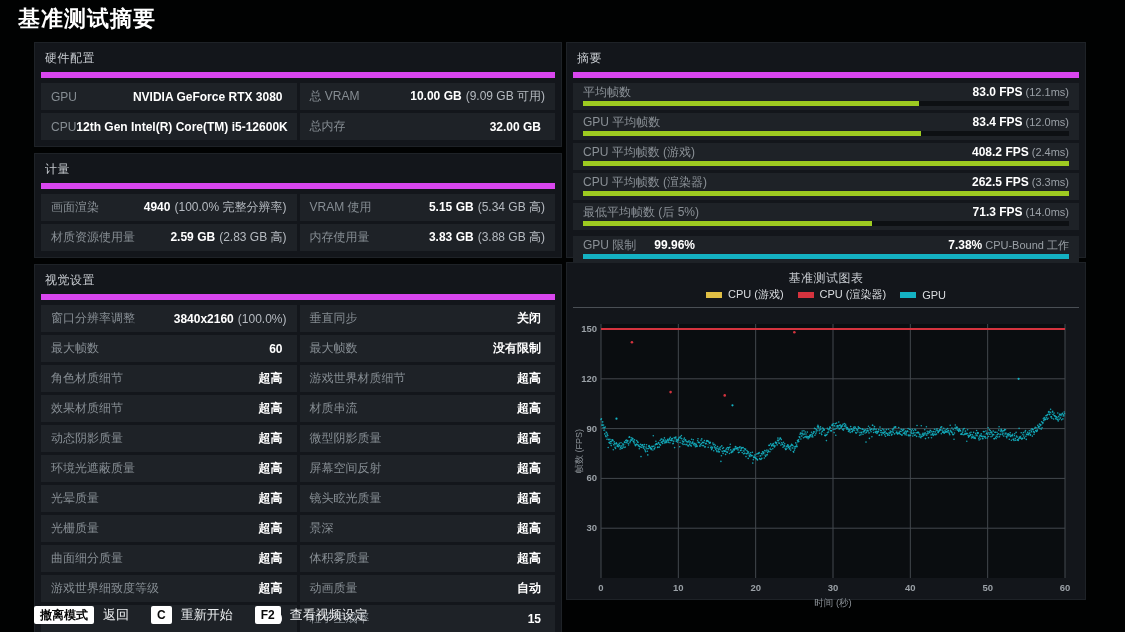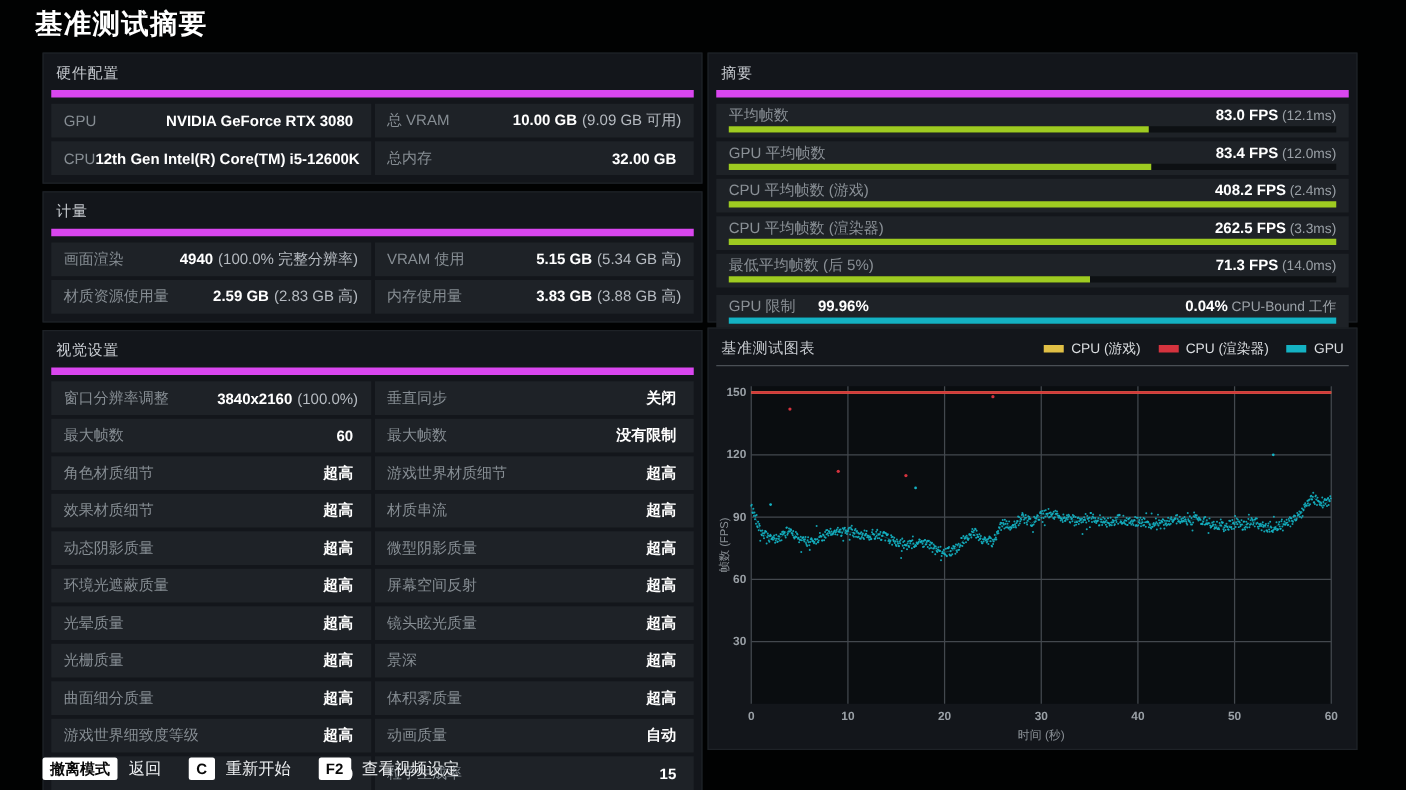--- a/index.html
+++ b/index.html
@@ -1,23 +1,23 @@
 <!DOCTYPE html>
 <html><head>
 <meta charset="utf-8">
 <style>
   html,body{margin:0;padding:0;background:#000;}
   body{width:1125px;height:632px;overflow:hidden;font-family:"Liberation Sans","DejaVu Sans",sans-serif;-webkit-font-smoothing:antialiased;}
   .screen{position:relative;width:1125px;height:632px;background:#010202;}
-  .page-title{position:absolute;left:28px;top:4px;margin:0;font-size:22px;font-weight:bold;color:#fff;letter-spacing:1px;}
+  .page-title{position:absolute;left:18px;top:4px;margin:0;font-size:22px;font-weight:bold;color:#fff;letter-spacing:1px;}
 
   
   .panel{background:#13161b;border:1px solid #1e2227;box-sizing:border-box;padding:3px 6px 6px;}
   .panel-header{font-size:12px;color:#c7cbd0;padding:4px 4px 5px;border-bottom:6px solid #d946ef;margin-bottom:5px;letter-spacing:.5px;}
-  .panel-header-row{display:flex;justify-content:space-between;align-items:center;border-bottom:1px solid #4a4f55;margin-bottom:2px;padding:4px 4px 5px;}
+  .panel-header-row{display:flex;justify-content:space-between;align-items:center;border-bottom:1px solid #4a4f55;margin-bottom:2px;padding:4px 4px 5px;flex-direction:column;}
   .panel-header-row .panel-header{border:none;margin:0;padding:0;}
 
   #left-panels{position:absolute;left:34px;top:42px;width:528px;display:flex;flex-direction:column;gap:6px;}
   .kv-grid{display:grid;grid-template-columns:1fr 1fr;gap:3px;}
   .kv-cell{background:#1e2227;height:27px;display:flex;align-items:center;justify-content:space-between;padding:0 10px;font-size:12px;overflow:hidden;}
   .kv-label{color:#868d93;white-space:nowrap;}
   .kv-value{color:#fff;font-weight:bold;white-space:nowrap;}
   .kv-note{color:#b6bbc1;font-weight:normal;margin-left:4px;}
 
   
@@ -235,21 +235,21 @@
           <div class="stat-bar-track">
             <div class="stat-bar-fill" style="background: rgb(158, 203, 33); width: 59.4%;"></div>
           </div>
         </div>
         <div class="stat-row bound">
           <div class="stat-line">
             <span class="bound-left">
               <span class="stat-label">GPU 限制</span>
               <span class="stat-value">99.96%</span>
             </span>
-            <span class="stat-value"><span class="stat-value">0.04%</span><span class="stat-note">CPU-Bound 工作</span></span>
+            <span class="stat-value"><span class="stat-value">7.38%</span><span class="stat-note">CPU-Bound 工作</span></span>
           </div>
           <div class="stat-bar-track">
             <div class="stat-bar-fill" style="background: rgb(20, 178, 195); width: 99.96%;"></div>
           </div>
         </div>
       </div>
   </section>
 
   <section class="panel chart-panel">
     <div class="panel-header-row">

